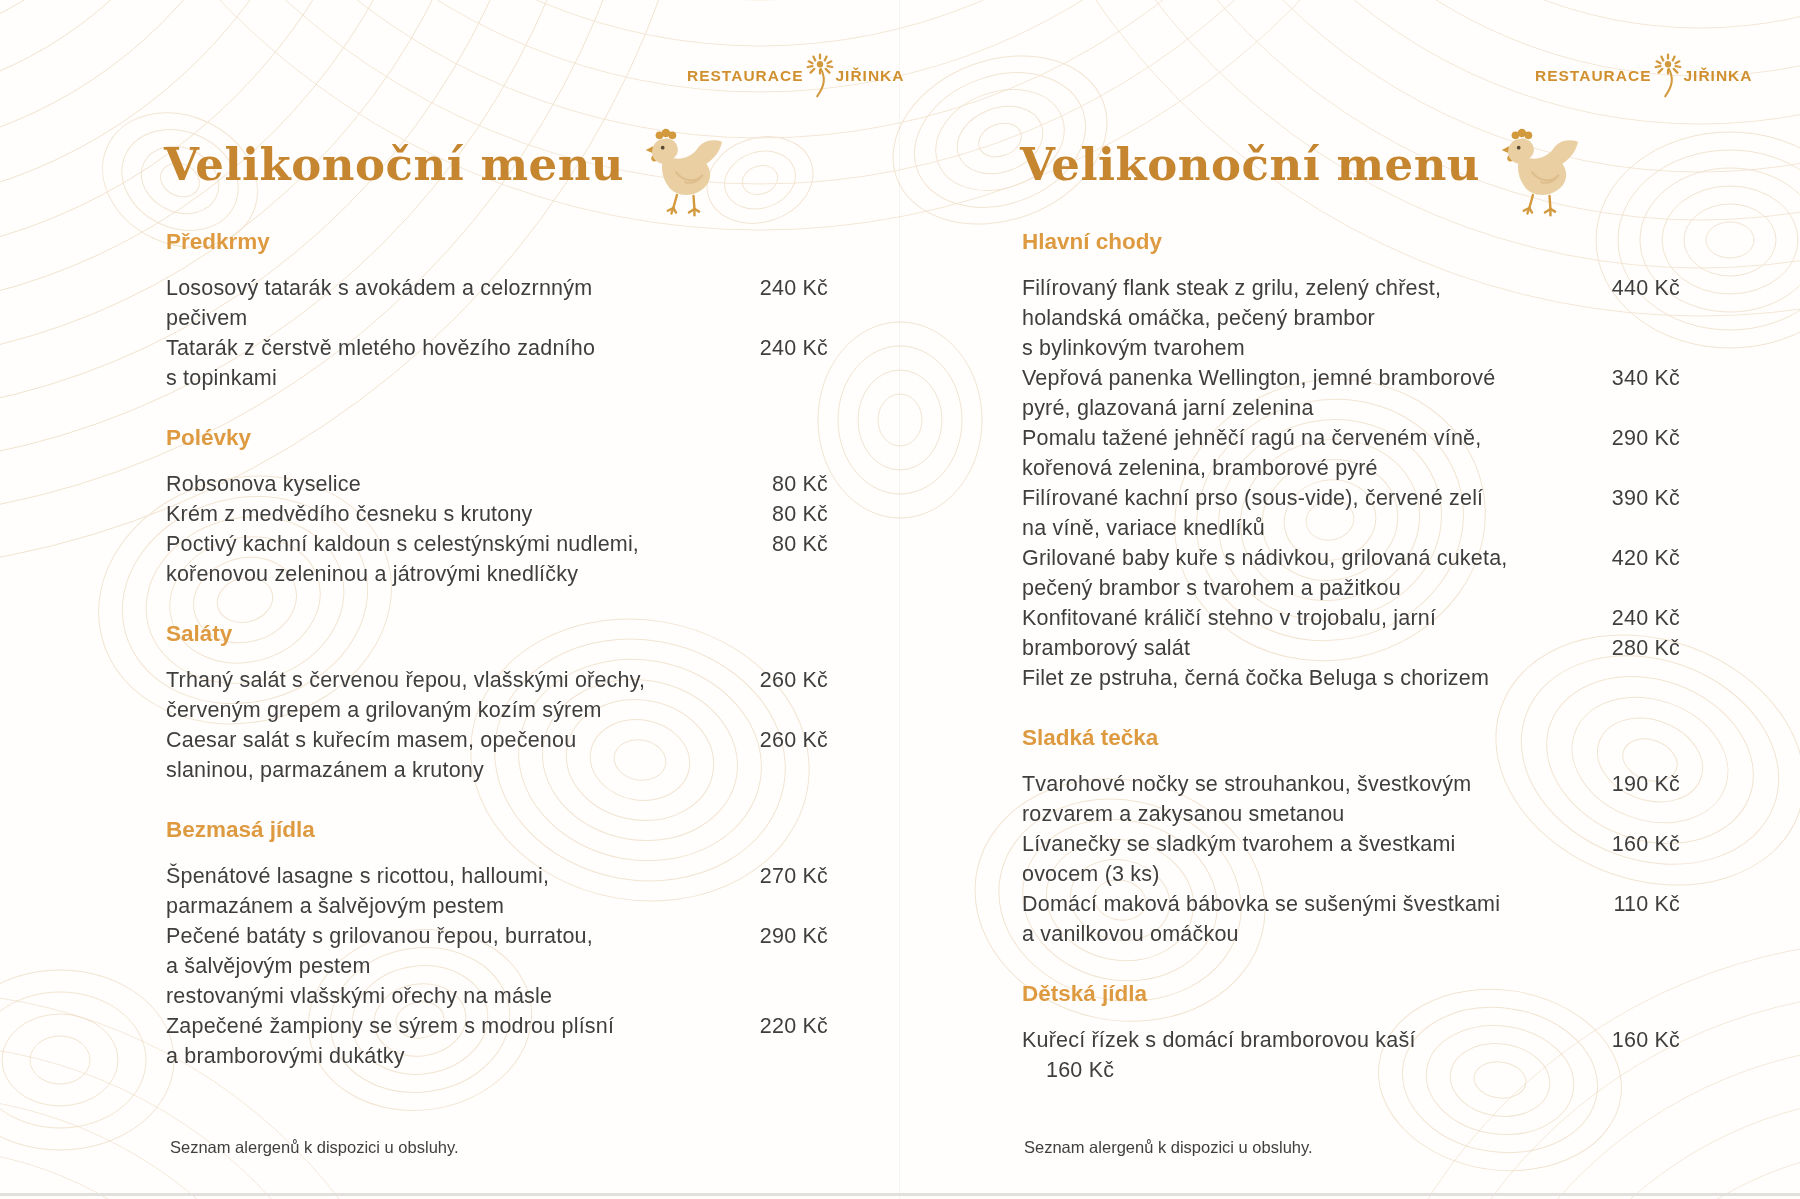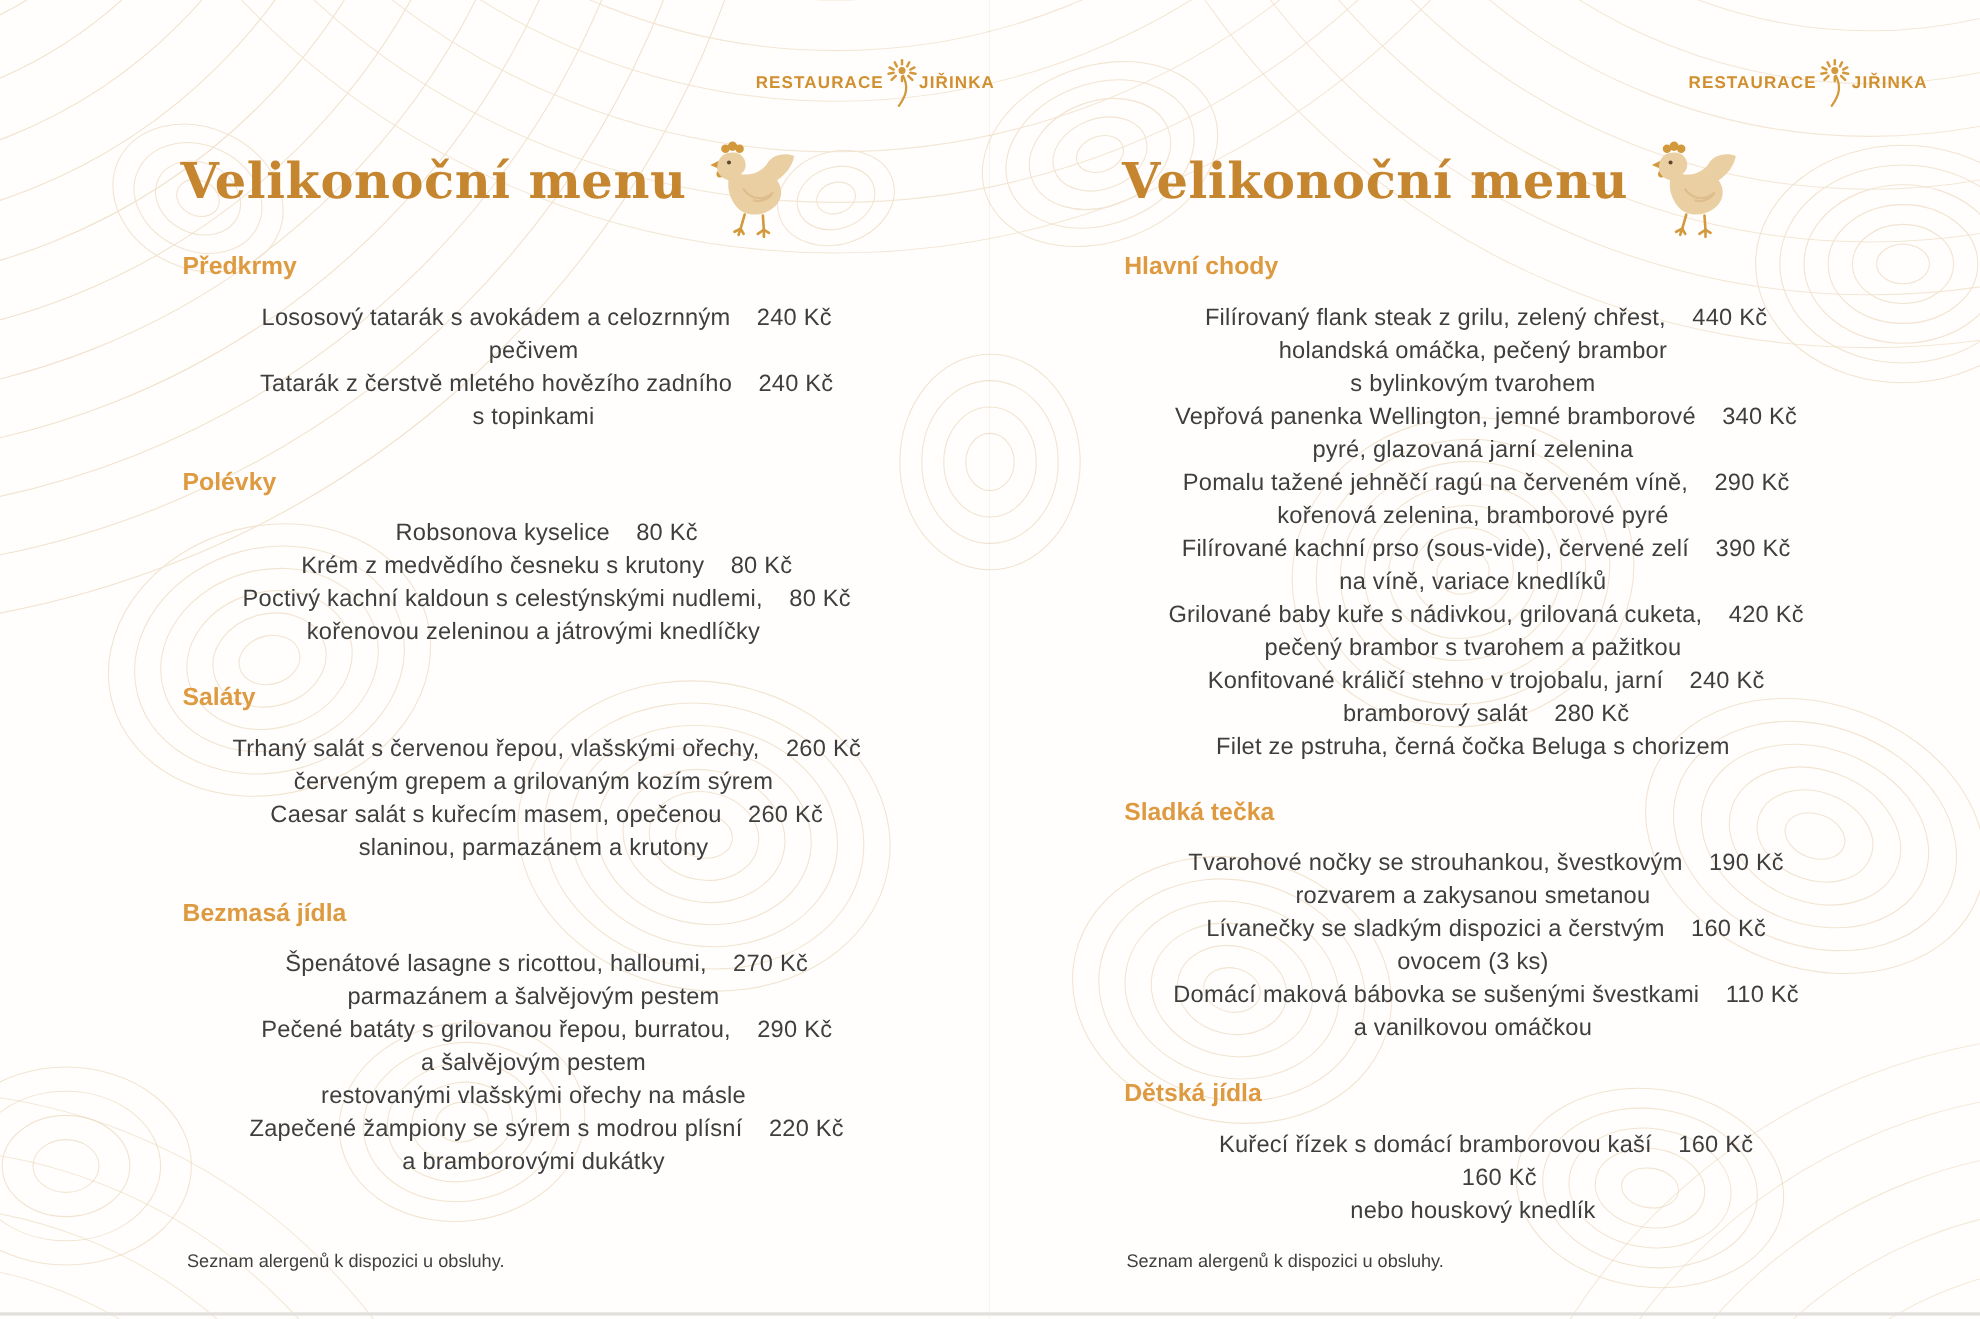--- a/index.html
+++ b/index.html
@@ -55,21 +55,21 @@
   .hen{width:92px;height:98px;transform:translateY(8px)}
 
   .sections{position:absolute;top:226px}
   .page-left  .sections{left:166px;width:662px}
   .page-right .sections{left:122px;width:658px}
   .menu-section + .menu-section{margin-top:30px}
   .section-heading{
     color:var(--accent);font-size:22.5px;line-height:30px;margin:1px 0 16px 0;font-weight:700;
   }
   .menu-row{
-    display:flex;justify-content:center;align-items:baseline;
+    display:flex;justify-content:space-between;align-items:baseline;
     font-size:21.5px;line-height:30px;
   }
   .menu-text{letter-spacing:0.2px}
   .menu-price{white-space:nowrap;margin-left:24px;letter-spacing:0.2px}
 
   .allergen{position:absolute;top:1136px;font-size:16.5px;line-height:22px;color:var(--footer-text)}
   .page-left  .allergen{left:170px}
   .page-right .allergen{left:124px}
 </style>
 </head>
@@ -501,21 +501,21 @@
         <div class="section-heading">Sladká tečka</div>
         <div class="menu-row">
           <span class="menu-text">Tvarohové nočky se strouhankou, švestkovým</span>
           <span class="menu-price">190 Kč</span>
         </div>
         <div class="menu-row">
           <span class="menu-text">rozvarem a zakysanou smetanou</span>
           <span class="menu-price"></span>
         </div>
         <div class="menu-row">
-          <span class="menu-text">Lívanečky se sladkým dispozici a čerstvým</span>
+          <span class="menu-text">Lívanečky se sladkým tvarohem a švestkami</span>
           <span class="menu-price">160 Kč</span>
         </div>
         <div class="menu-row">
           <span class="menu-text">ovocem (3 ks)</span>
           <span class="menu-price"></span>
         </div>
         <div class="menu-row">
           <span class="menu-text">Domácí maková bábovka se sušenými švestkami</span>
           <span class="menu-price">110 Kč</span>
         </div>
@@ -526,21 +526,17 @@
       </section>
       <section class="menu-section">
         <div class="section-heading">Dětská jídla</div>
         <div class="menu-row">
           <span class="menu-text">Kuřecí řízek s domácí bramborovou kaší</span>
           <span class="menu-price">160 Kč</span>
         </div>
         <div class="menu-row">
           <span class="menu-price">160 Kč</span>
         </div>
-        <div class="menu-row">
-          <span class="menu-text">nebo houskový knedlík</span>
-          <span class="menu-price"></span>
-        </div>
       </section>
     </div>
 
   <div class="allergen">Seznam alergenů k dispozici u obsluhy.</div>
 </div>
 
 </body></html>

